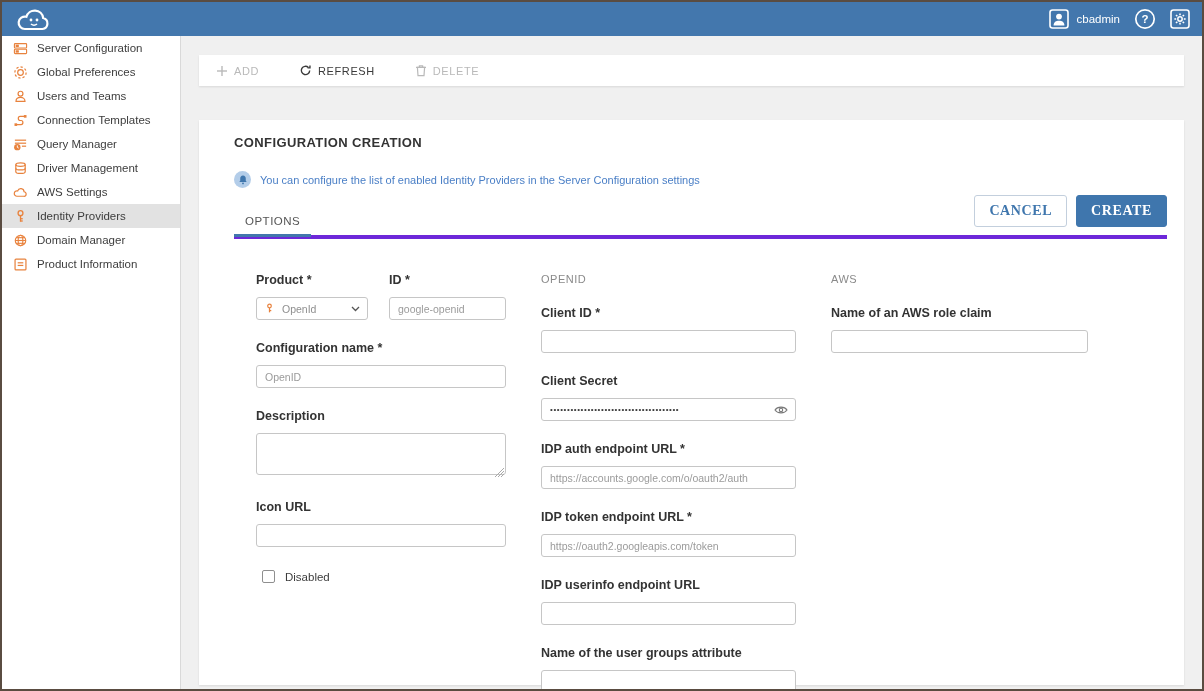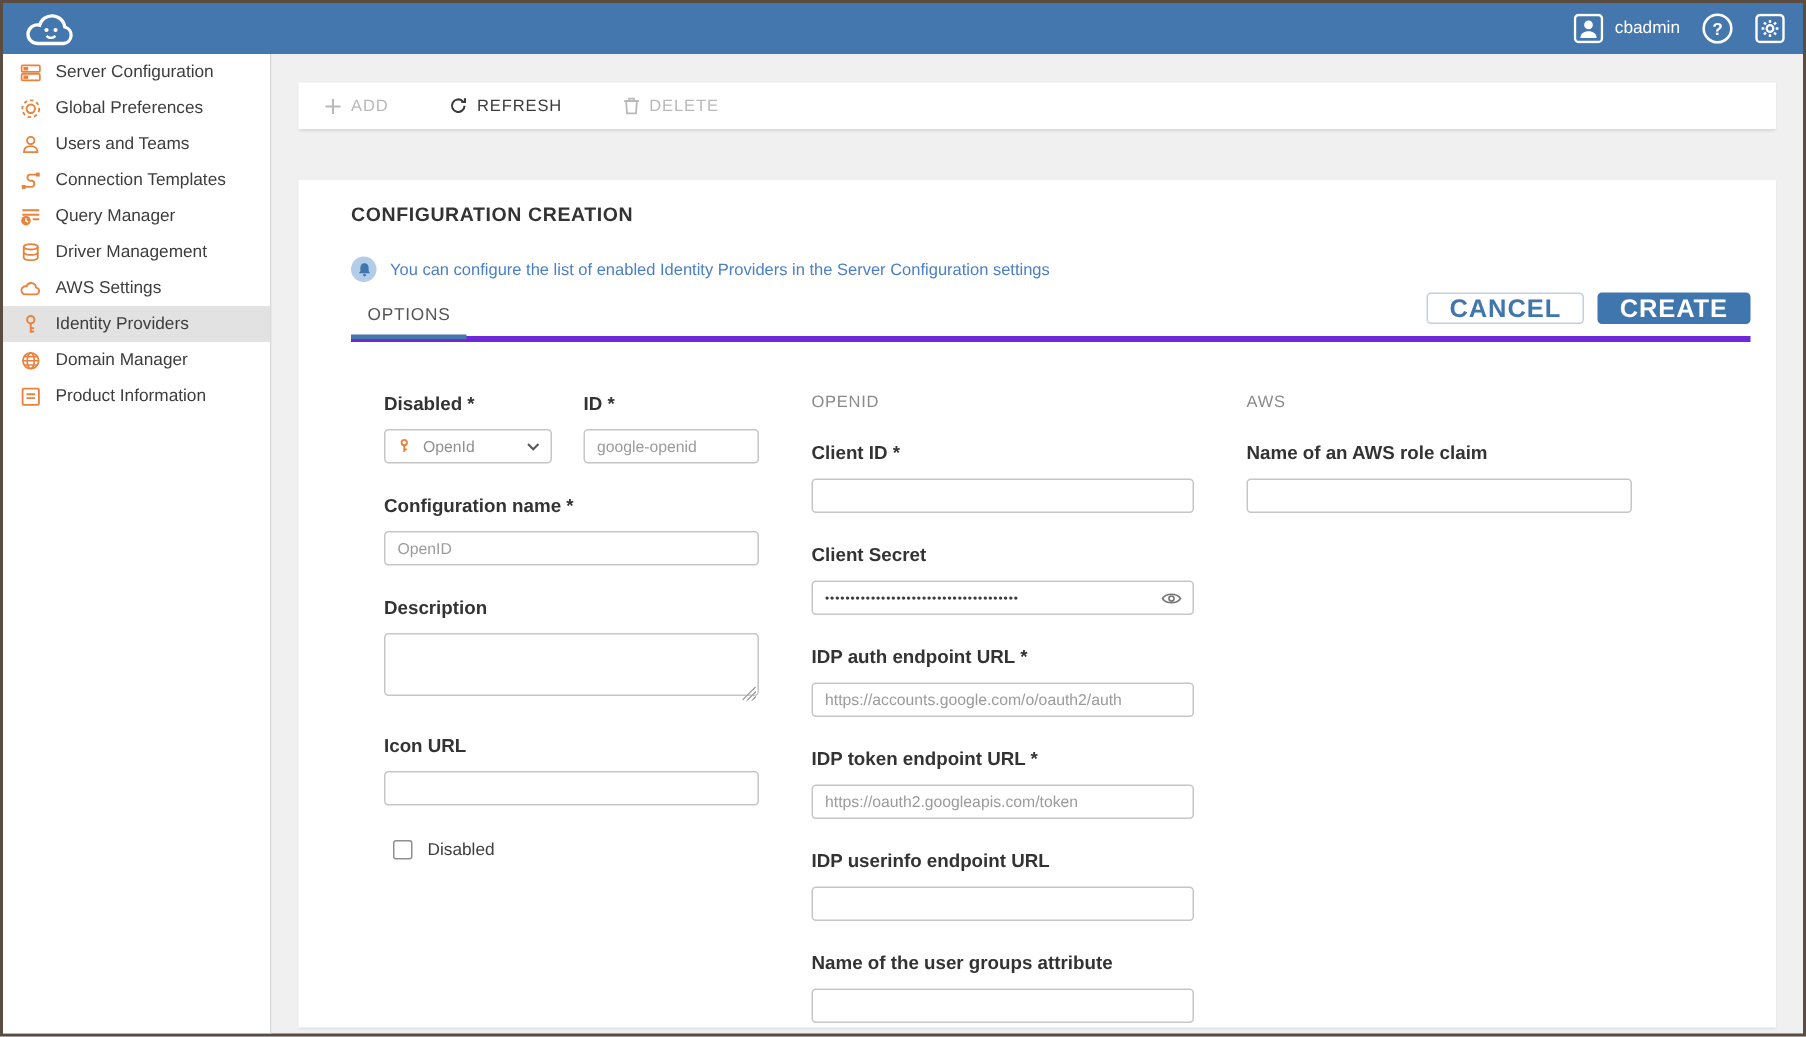--- a/index.html
+++ b/index.html
@@ -42,22 +42,22 @@
   .panel-title{ font-size:13px; font-weight:700; letter-spacing:.4px; color:#333; margin-bottom:21px; }
   .info-row{ display:flex; align-items:center; gap:9px; margin-bottom:7px; }
   .info-bell{ width:17px; height:17px; border-radius:50%; background:#b3cde9; display:flex;
               align-items:center; justify-content:center; flex:0 0 17px; }
   .info-text{ font-size:11px; color:#4a7fc6; }
   .tab-row{ display:flex; justify-content:space-between; align-items:flex-end;
             border-bottom:4px solid #6d28d9; }
   .tab{ font-size:11.5px; letter-spacing:.5px; color:#555; padding:0 11px 7px 11px;
         border-bottom:3px solid #4377ad; margin-bottom:-2px; cursor:pointer; }
   .head-actions{ display:flex; gap:9px; margin-bottom:8px; }
-  .btn{ height:21px; min-width:70px; border-radius:3px; font-size:17px; font-weight:700;
-        letter-spacing:.6px; cursor:pointer; font-family:Liberation Sans, sans-serif; padding:0 14px; }
+  .btn{ height:32px; min-width:70px; border-radius:3px; font-size:14px; font-weight:700;
+        letter-spacing:.6px; cursor:pointer; font-family:Liberation Serif, serif; padding:0 14px; }
   .btn.cancel{ background:#fff; border:1px solid #c3cfdd; color:#3f76ad; }
   .btn.create{ background:#3f76ad; border:1px solid #3f76ad; color:#fff; }
 
   
   .form-grid{ display:flex; margin:34px 0 0 22px; gap:35px; }
   .col1{ width:250px; } .col2{ width:255px; } .col3{ width:257px; }
   .sec-head{ font-size:11px; color:#8a8a8a; letter-spacing:.5px; margin-bottom:21px; }
   .field{ margin-bottom:21px; }
   .field > label, .field .flabel{ display:block; font-size:12.5px; font-weight:600; color:#333;
          margin-bottom:10px; }
@@ -267,21 +267,21 @@
             <button class="btn cancel">CANCEL</button>
             <button class="btn create">CREATE</button>
           </div>
         </div>
 
         <div class="form-grid">
 
           <div class="col1">
             <div class="field row2">
               <div class="fcell1">
-                <span class="flabel">Disabled *</span>
+                <span class="flabel">Product *</span>
                 <div class="selectbox">
                   <svg width="11" height="11" viewBox="0 0 16 16" fill="none" stroke="#e8823d" stroke-width="1.8">
                     <circle cx="8" cy="4.4" r="2.6"></circle>
                       <line x1="8" y1="7" x2="8" y2="13.6"></line>
                       <line x1="8" y1="11" x2="10.6" y2="11"></line>
                   </svg>
                   <span class="sel-text">OpenId</span>
                   <svg width="9" height="6" viewBox="0 0 9 6" fill="none" stroke="#555" stroke-width="1.3">
                       <path d="M1,1 L4.5,4.5 L8,1"></path>
                     </svg>

